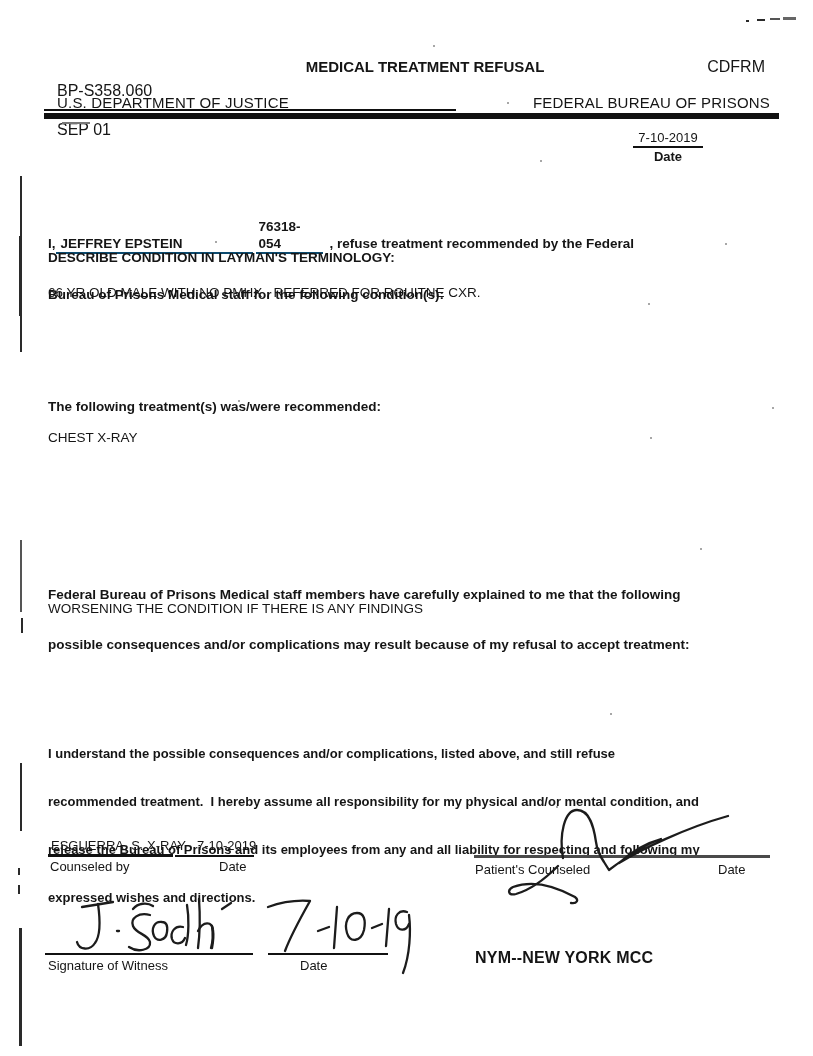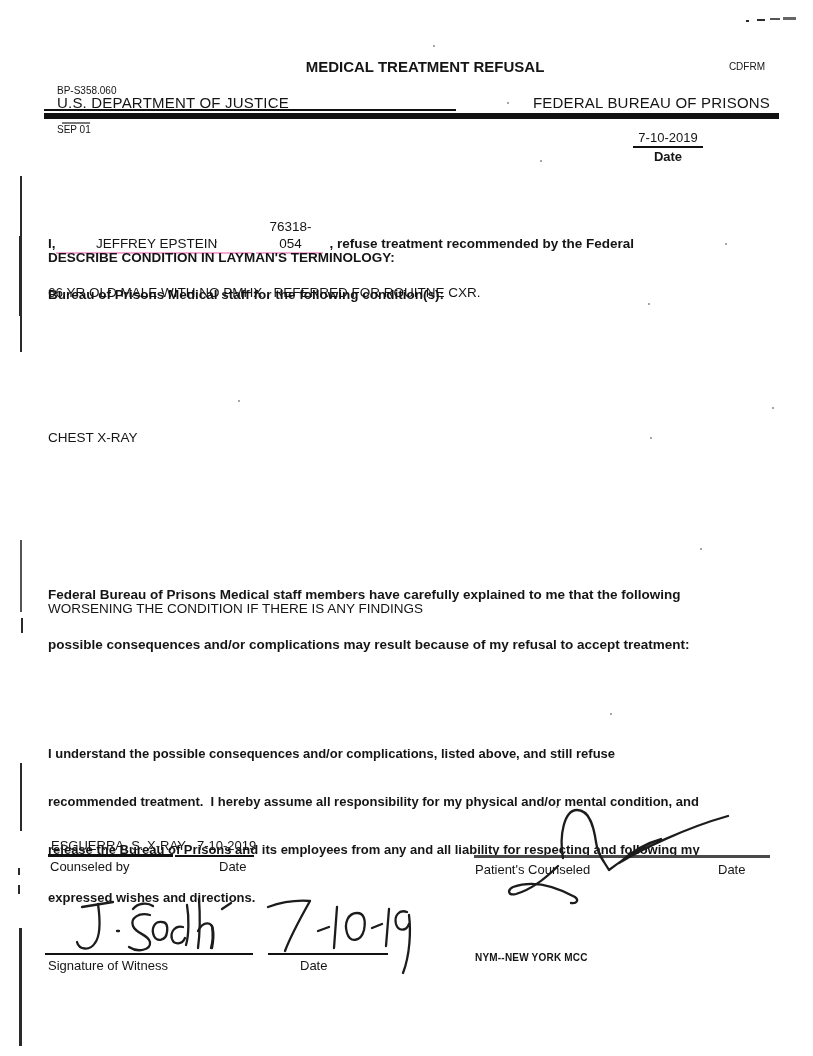--- a/index.html
+++ b/index.html
@@ -3,28 +3,28 @@
 <meta charset="utf-8">
 <style>
   html,body{margin:0;padding:0;background:#e8e8e8;}
   .page{
     position:relative;width:813px;height:1056px;background:#ffffff;
     font-family:"Liberation Sans", sans-serif;color:#151515;overflow:hidden;
     margin:0 auto;
   }
   .t{position:absolute;white-space:pre-wrap;}
   .b{font-weight:bold;}
-  .fs11{font-size:10px;line-height:13px;}
+  .fs11{font-size:16px;line-height:13px;}
   .fs13{font-size:13px;line-height:16px;}
   .fs135{font-size:13.5px;line-height:16.5px;}
   .fs15{font-size:15px;line-height:17px;}
   .center{text-align:center;}
   .hline{position:absolute;background:#111;}
   .grayline{position:absolute;background:#4a4a4a;}
-  .blank{display:inline-block;border-bottom:2px solid #f9a8d4;font-weight:normal;vertical-align:baseline;text-align:center;}
+  .blank{display:inline-block;border-bottom:2px solid #0c4a6e;font-weight:bold;vertical-align:baseline;}
   .name-blank{width:192px;padding-left:5px;}
   .num-blank{width:64px;padding-left:3px;margin-left:3px;}
   .suffix{margin-left:7px;}
   .datebox{position:absolute;left:628px;top:128px;width:80px;text-align:center;}
   .datebox .val{display:inline-block;border-bottom:2px solid #111;padding:0 5px 1px 5px;font-size:13px;}
   .datebox .lbl{font-weight:bold;font-size:13px;margin-top:1px;}
   .artifact{position:absolute;background:#2a2a2a;}
   .dot{position:absolute;background:#8a8a8a;width:2px;height:2px;border-radius:1px;}
   svg.sig{position:absolute;overflow:visible;}
   svg.sig path{fill:none;stroke:#1c1c1c;stroke-width:2.3;stroke-linecap:round;stroke-linejoin:round;}
@@ -80,20 +80,21 @@
   </div>
 
   <div class="t fs135" style="left:48px;top:186px;width:740px;">
     <div><span class="b">I,</span><span class="blank name-blank">JEFFREY EPSTEIN</span><span class="blank num-blank">76318-054</span><span class="b suffix">, refuse treatment recommended by the Federal</span></div>
     <div class="b">Bureau of Prisons Medical staff for the following condition(s):</div>
   </div>
 
   <div class="t fs135 b" style="left:48px;top:250px;">DESCRIBE CONDITION IN LAYMAN'S TERMINOLOGY:</div>
   <div class="t fs135" style="left:48px;top:285px;">66 YR OLD MALE WITH NO PMHX , REFERRED FOR ROUITNE CXR.</div>
 
+  <div class="t fs135 b" style="left:48px;top:399px;">The following treatment(s) was/were recommended:</div>
   <div class="t fs135" style="left:48px;top:430px;">CHEST X-RAY</div>
 
   <div class="t fs135" style="left:48px;top:601px;">WORSENING THE CONDITION IF THERE IS ANY FINDINGS</div>
   <div class="t fs135 b" style="left:48px;top:554px;width:745px;">
     <div>Federal Bureau of Prisons Medical staff members have carefully explained to me that the following</div>
     <div>possible consequences and/or complications may result because of my refusal to accept treatment:</div>
   </div>
 
   <div class="t fs13 b" style="left:48px;top:714px;width:760px;">
     <div>I understand the possible consequences and/or complications, listed above, and still refuse</div>

